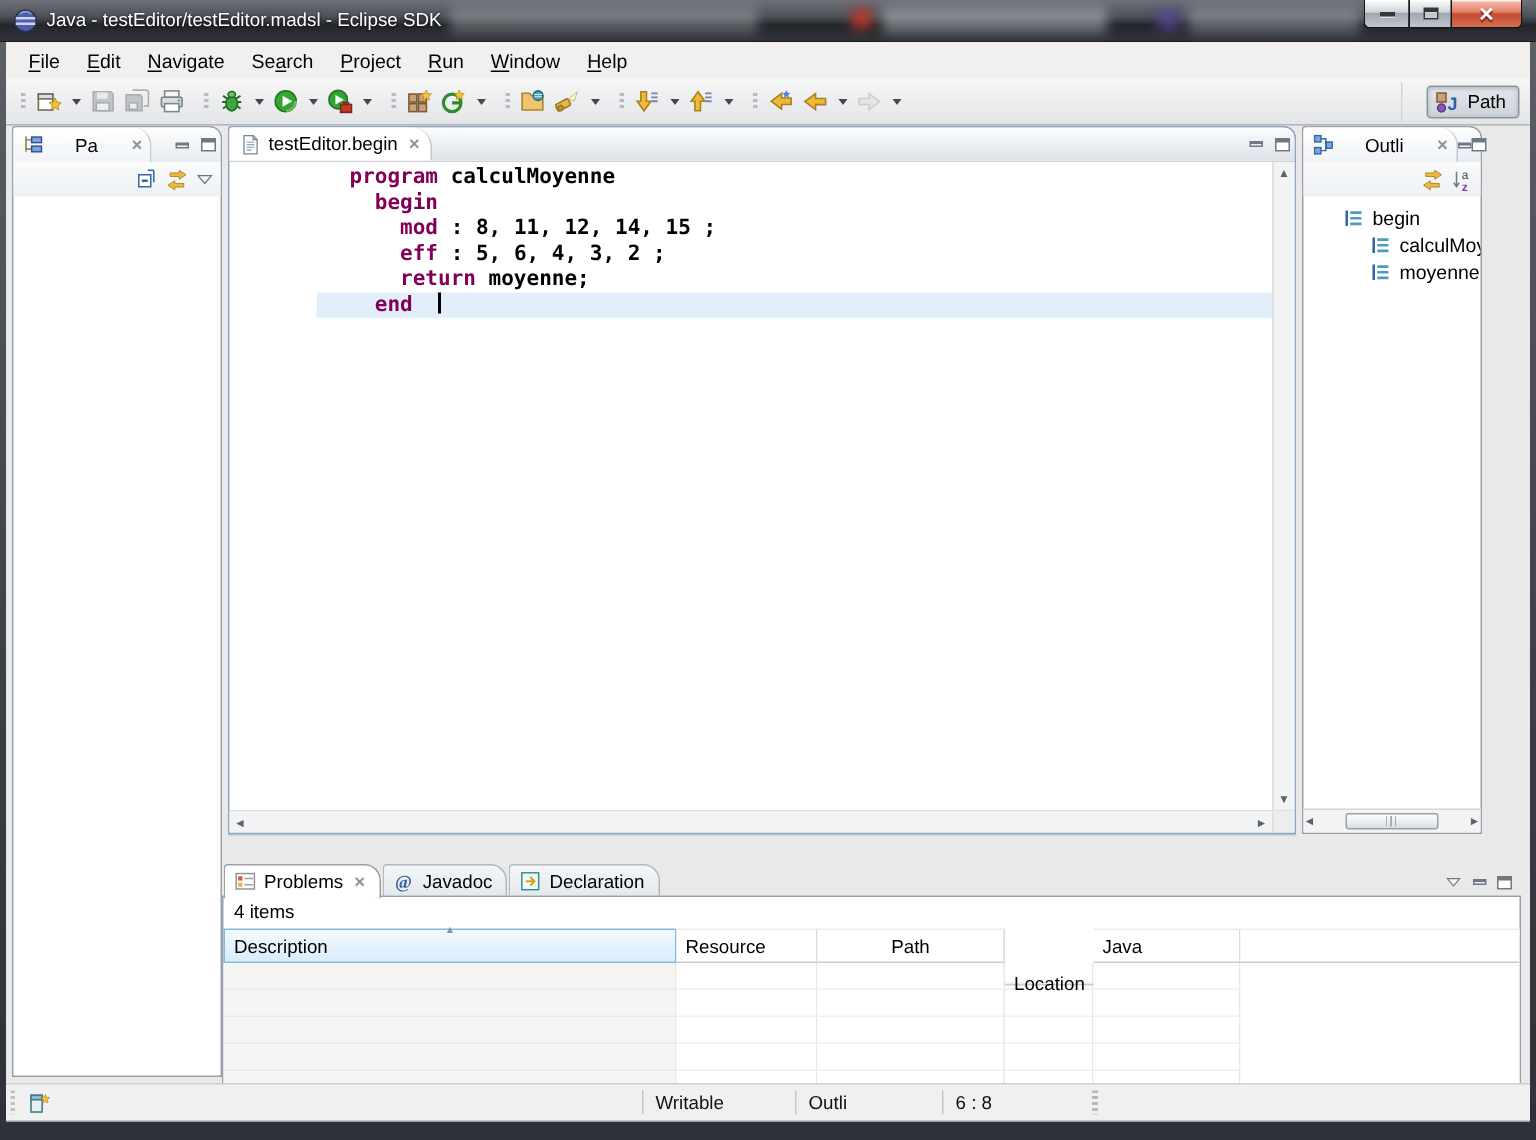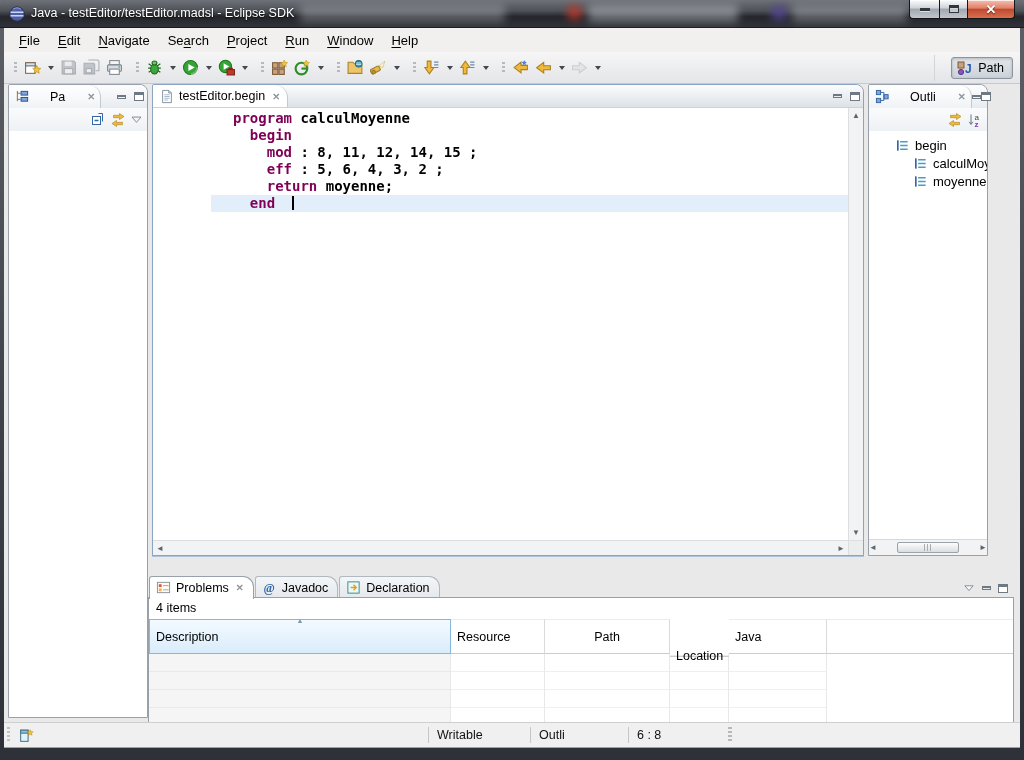--- a/index.html
+++ b/index.html
@@ -129,21 +129,21 @@
     border:1px solid #b2b8c0; border-bottom:none; border-radius:3px 11px 0 0;
     background:linear-gradient(#f4f6f8,#e4e8ec); white-space:nowrap; }
   .bp-tab .i svg { width:15px; height:15px; }
   .bp-tab.sel { background:#fff; position:relative; z-index:2; margin-bottom:-1px; padding-bottom:4px;
     border-color:#98a1ab; }
   .bp-right { margin-left:auto; display:flex; align-items:center; gap:7px; padding:0 6px 4px 0; }
   .bp-right .i svg { width:12px; height:12px; }
   .bp-content { position:absolute; left:0; right:0; top:23px; bottom:0; background:#fff;
     border:1px solid #98a1ab; }
   .bp-summary { height:21px; padding:3px 7px; font-size:12.5px; }
-  .thead { display:flex; height:35px; }
+  .thead { display:flex; height:23px; }
   .th { position:relative; display:flex; align-items:center; padding:0 6px; font-size:12.5px;
     background:#fff; border-right:1px solid #dadada; border-bottom:1px solid #cccccc;
     border-top:1px solid #ececec; flex:0 0 auto; }
   .th.sorted { background:linear-gradient(#f3faff,#d9ecfb); border:1px solid #86b8dd; }
   .th.fill { flex:1; border-right:none; }
   .sort { position:absolute; top:-3px; left:50%; transform:translateX(-50%); font-size:7px;
     color:#7d98ab; }
   .tr { display:flex; height:18px; }
   .td { flex:0 0 auto; border-right:1px solid #e8e8e8; border-bottom:1px solid #efefef; background:#fff; }
   .td.shade { background:#f5f5f5; border-bottom:1px solid #e9e9e9; }

